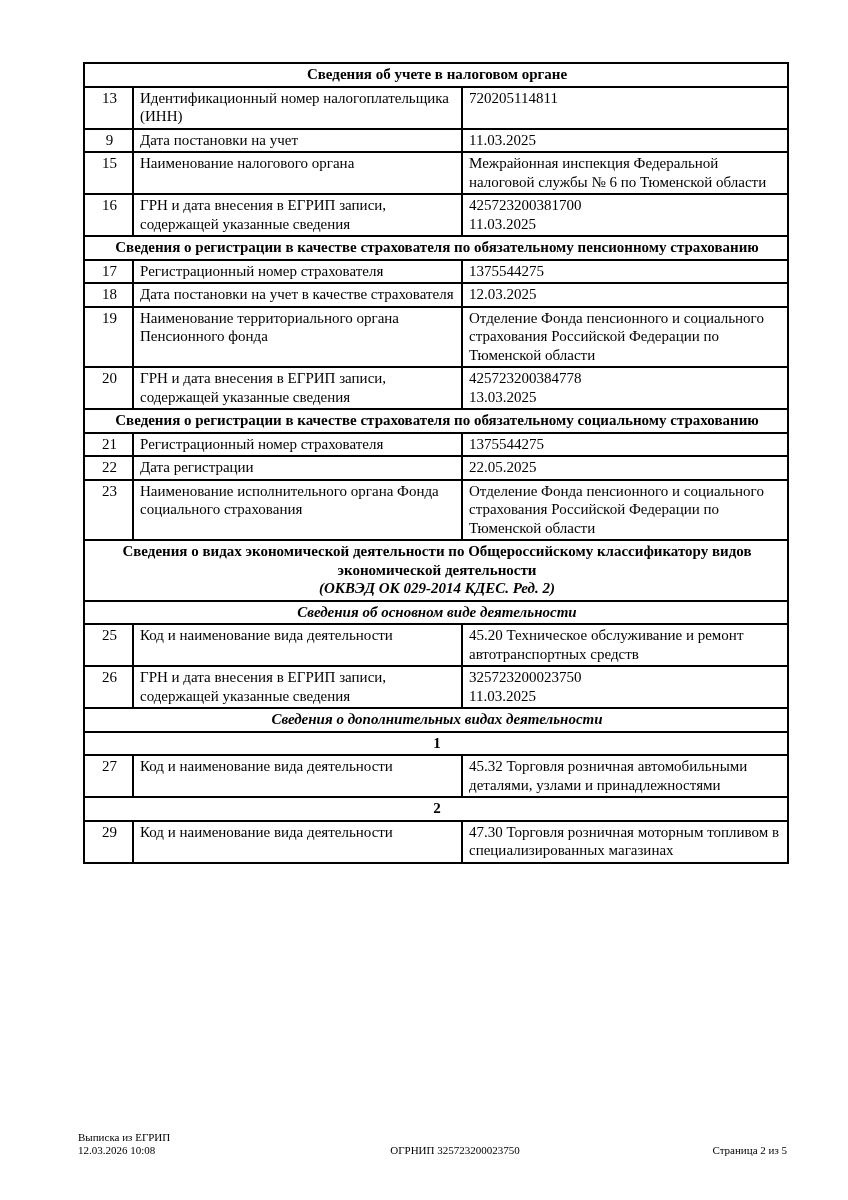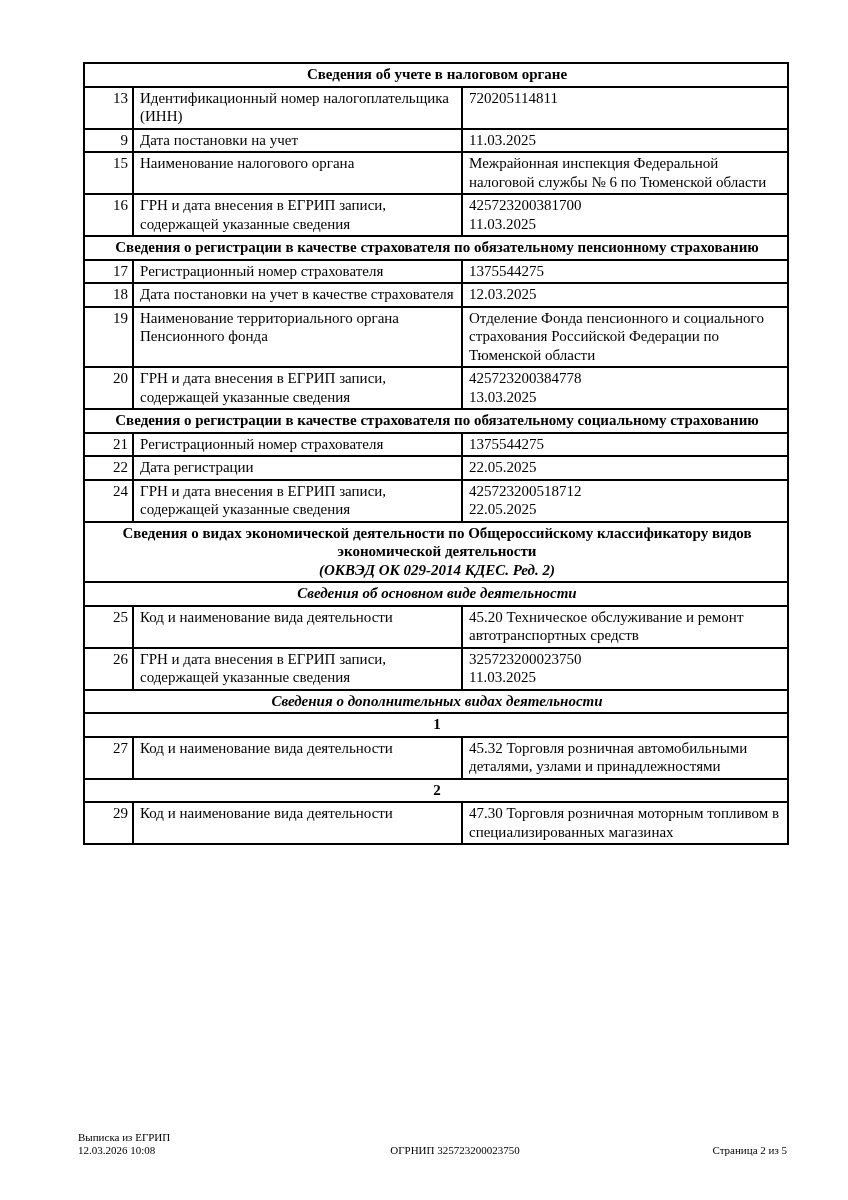--- a/index.html
+++ b/index.html
@@ -32,21 +32,21 @@
   }
   table.doc-table td {
     border: 2px solid #000000;
     font-size: 15px;
     line-height: 18.5px;
     padding: 1px 4px 2px 6px;
     vertical-align: top;
     word-wrap: break-word;
   }
   td.cell-num {
-    text-align: right;
+    text-align: center;
     padding-left: 2px;
     padding-right: 2px;
     border-radius: 13px;
   }
   td.cell-value {
     white-space: pre-line;
   }
   td.cell-header {
     text-align: center;
     font-weight: bold;
@@ -148,24 +148,23 @@
           <td class="cell-num">21</td>
           <td class="cell-label">Регистрационный номер страхователя</td>
           <td class="cell-value">1375544275</td>
         </tr>
         <tr>
           <td class="cell-num">22</td>
           <td class="cell-label">Дата регистрации</td>
           <td class="cell-value">22.05.2025</td>
         </tr>
         <tr>
-          <td class="cell-num">24</td>
-          <td class="cell-label">ГРН и дата внесения в ЕГРИП записи, содержащей указанные сведения</td>
-          <td class="cell-value">425723200518712
-22.05.2025</td>
+          <td class="cell-num">23</td>
+          <td class="cell-label">Наименование исполнительного органа Фонда социального страхования</td>
+          <td class="cell-value">Отделение Фонда пенсионного и социального страхования Российской Федерации по Тюменской области</td>
         </tr>
         <tr>
           <td colspan="3" class="cell-header">
             <div>Сведения о видах экономической деятельности по Общероссийскому классификатору видов экономической деятельности</div>
             <div class="italic">(ОКВЭД ОК 029-2014 КДЕС. Ред. 2)</div>
           </td>
         </tr>
         <tr>
           <td colspan="3" class="cell-header italic">Сведения об основном виде деятельности</td>
         </tr>

